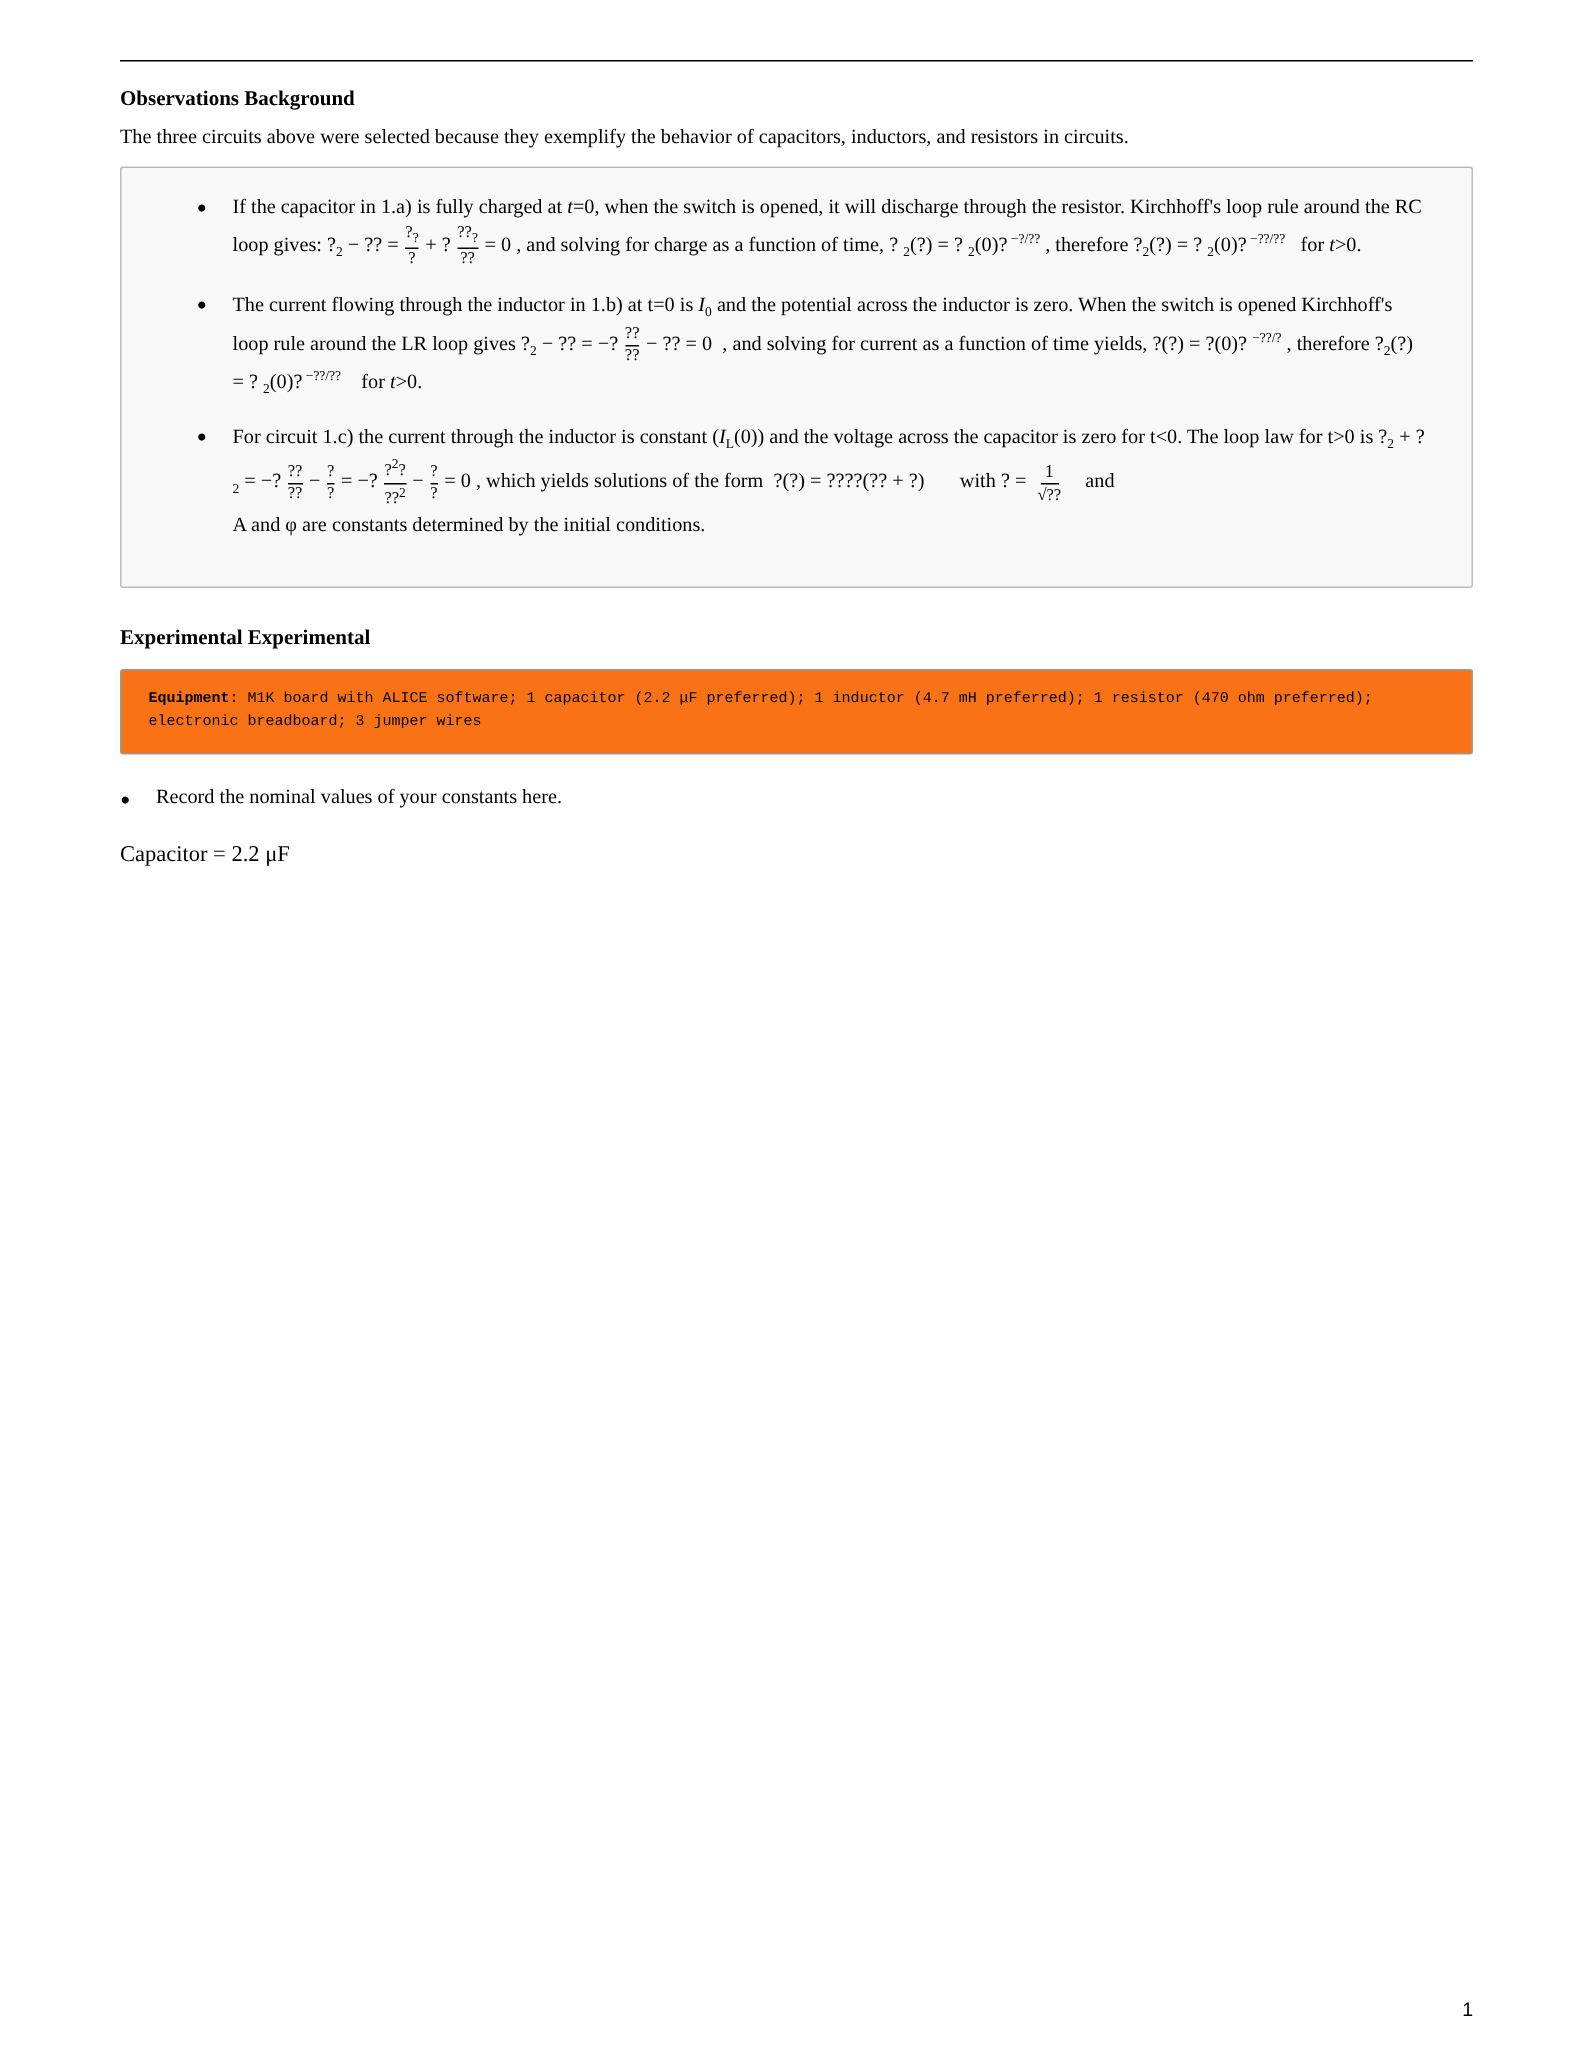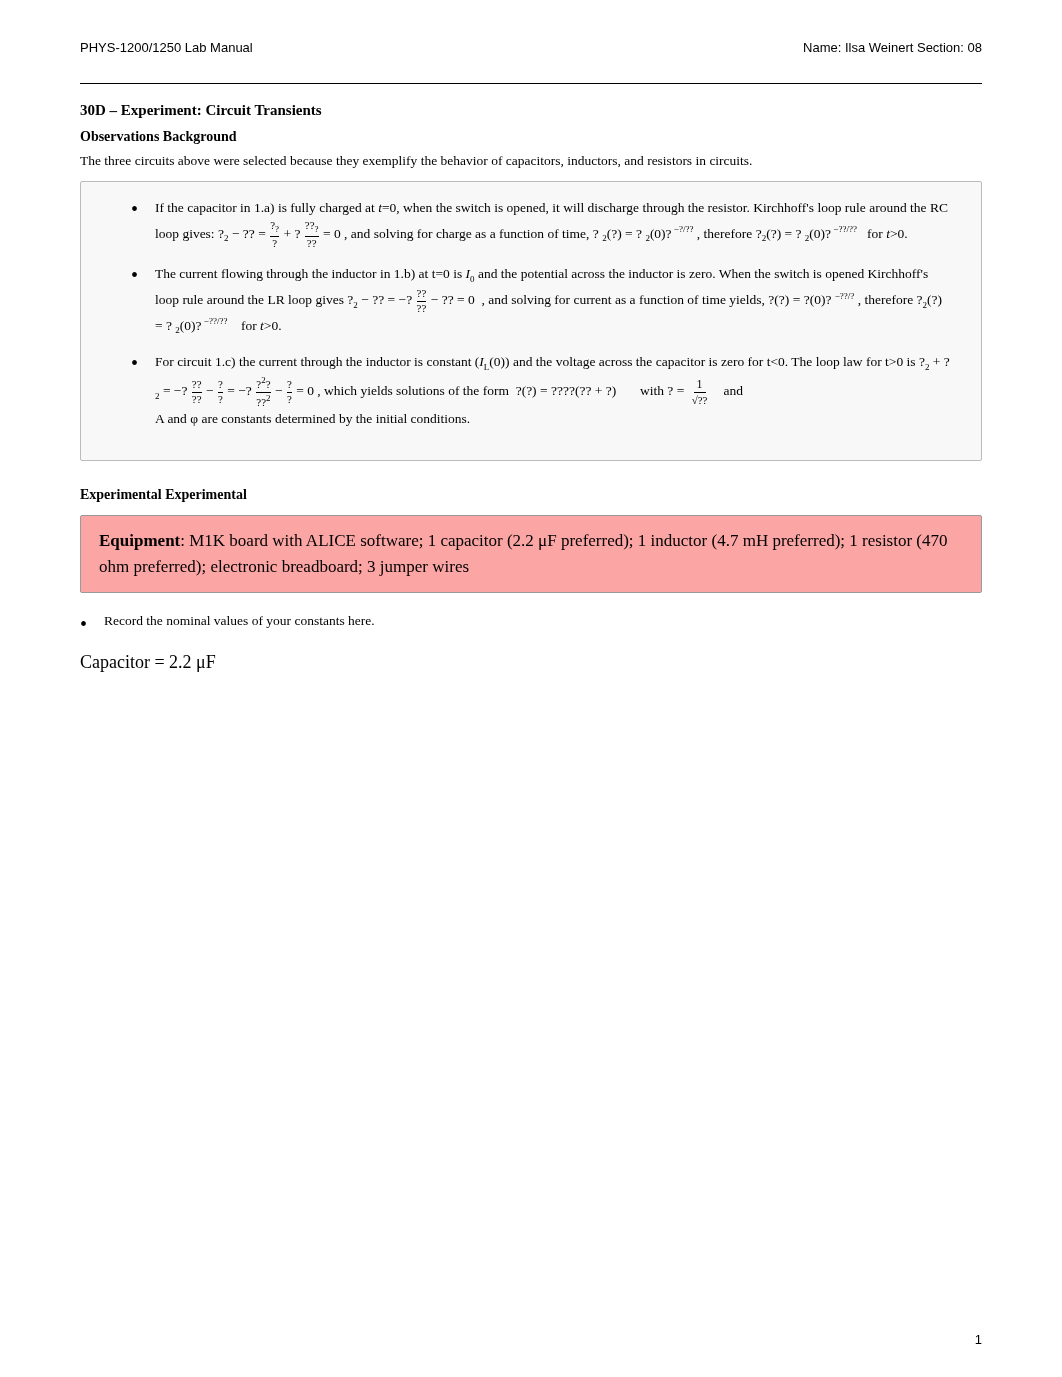--- a/index.html
+++ b/index.html
@@ -122,46 +122,47 @@
       vertical-align: super;
     }
 
     .math-sub {
       font-size: 9px;
       vertical-align: sub;
     }
 
     .equipment-box {
       border: 1px solid #999;
-      background: #fca5a5;
+      background: #f97316;
       padding: 12px 18px;
       margin: 12px 0 20px 0;
-      font-size: 17px;
+      font-size: 10px;
       line-height: 1.55;
       border-radius: 2px;
+      font-family: Liberation Mono, monospace;
     }
 
     .equipment-box strong {
       font-weight: bold;
     }
 
     .obs-bullet {
       display: flex;
       align-items: flex-start;
       margin-bottom: 18px;
       font-size: 13.5px;
     }
 
     .obs-bullet .bullet-dot {
       font-size: 20px;
       margin-right: 10px;
     }
 
     .component-line {
-      font-size: 18px;
+      font-size: 15px;
       margin-bottom: 14px;
     }
 
     .page-number {
       position: absolute;
       bottom: 30px;
       right: 80px;
       font-size: 13px;
       font-family: Arial, sans-serif;
     }
@@ -172,29 +173,24 @@
       padding: 16px 30px;
       margin: 10px 0 10px 0;
       border-radius: 2px;
     }
   </style>
 </head>
 <body>
 
 <div class="page">
   
-  <div class="header">
-    <span class="header-left">PHYS-1200/1250 Lab Manual</span>
-    <span class="header-right">Name: Ilsa Weinert   Section: 08</span>
-  </div>
 
   <div class="divider-top"></div>
 
   
-  <div class="section-title">30D – Experiment: Circuit Transients</div>
 
   
   <div class="subsection-title">Observations Background</div>
   <div class="paragraph">The three circuits above were selected because they exemplify the behavior of capacitors, inductors, and resistors in circuits.</div>
 
   
   <div class="inner-box">
     <ul class="bullet-list">
 
       <li>

